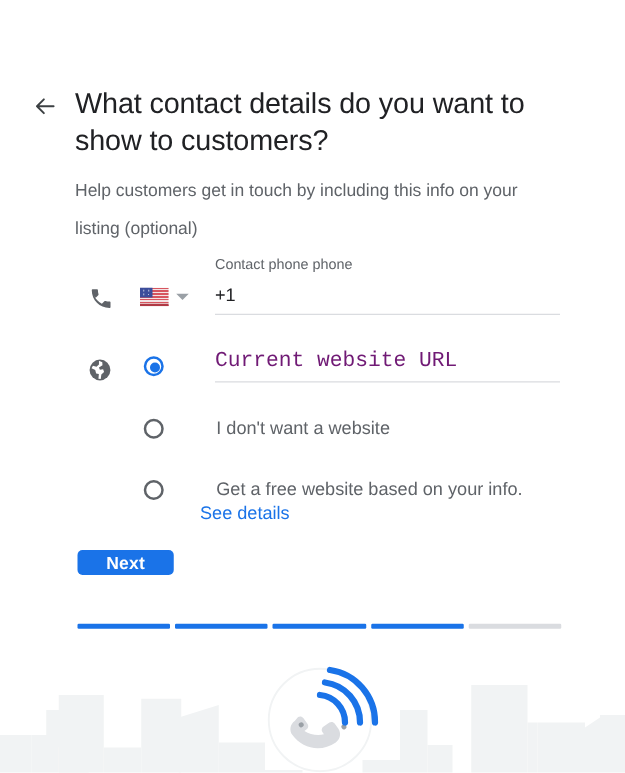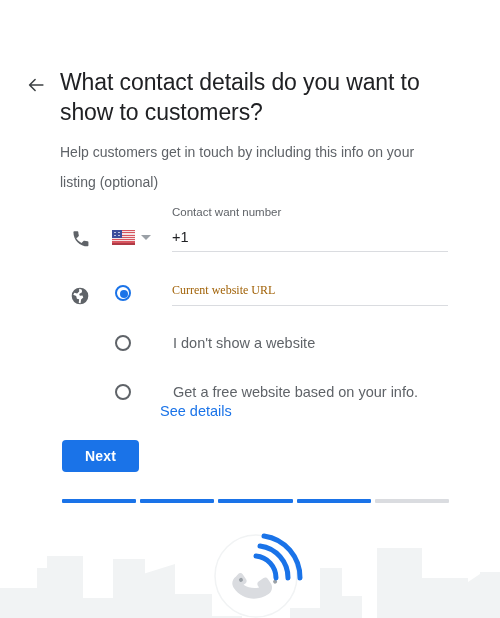--- a/index.html
+++ b/index.html
@@ -168,29 +168,29 @@
     color: #202124;
     padding-top: 8px;
     padding-bottom: 4px;
     background: transparent;
     border: none;
     outline: none;
     width: 100%;
     font-family: "Liberation Sans", sans-serif;
   }
   .field-placeholder {
-    font-size: 12px;
+    font-size: 17px;
     line-height: 20px;
-    color: #a16207;
+    color: #701a75;
     padding-bottom: 5px;
     background: transparent;
     border: none;
     outline: none;
     width: 100%;
-    font-family: Liberation Serif, serif;
+    font-family: Liberation Mono, monospace;
   }
   .field-underline {
     height: 1px;
     background: #dadce0;
     width: 100%;
   }
 
   .phone-field { top: 5px; }
 
   
@@ -272,21 +272,21 @@
     top: 4px;
     width: 276px;
   }
 
   
   .next-btn {
     position: absolute;
     left: 62px;
     top: 400px;
     width: 77px;
-    height: 32px;
+    height: 20px;
     background: #1a73e8;
     color: #ffffff;
     border: none;
     border-radius: 4px;
     font-size: 14px;
     font-weight: bold;
     font-family: "Liberation Sans", sans-serif;
     cursor: pointer;
     letter-spacing: 0.2px;
     padding: 0;
@@ -355,21 +355,21 @@
     <div class="flag-select">
       <span class="flag">
         <span class="stripes"></span>
         <span class="canton"></span>
         <span class="bottomline"></span>
       </span>
       <span class="caret"></span>
     </div>
 
     <div class="field phone-field">
-      <div class="field-label">Contact want number</div>
+      <div class="field-label">Contact phone phone</div>
       <div class="field-value">+1</div>
       <div class="field-underline"></div>
     </div>
   </div>
 
   <div class="website-block">
     <span class="lead-icon globe-lead-icon">
       <svg width="20" height="20" viewBox="0 0 24 24">
         <circle cx="12" cy="12" r="10" fill="#5f6368"></circle>
         <path d="M11 3.2v3.4L8.6 8.9 5.2 8l-1.3 2.4 3.5 1.6.9 3.3 2.6.6-.4 4.6 2.2.2.6-4.4 2.6-2.4-.9-2.6-3.1.5-.9-2.1 3.4-2.3-.2-2.9-2.2-.9z" fill="#ffffff"></path>
@@ -384,21 +384,21 @@
       <div class="url-field">
         <div class="field-placeholder">Current website URL</div>
         <div class="field-underline"></div>
       </div>
     </div>
 
     <div class="opt opt-2">
       <span class="radio">
         <span class="ring"></span>
       </span>
-      <div class="opt-label">I don't show a website</div>
+      <div class="opt-label">I don't want a website</div>
     </div>
 
     <div class="opt opt-3">
       <span class="radio">
         <span class="ring"></span>
       </span>
       <div class="opt-label">Get a free website based on your info.</div>
       <a class="opt-sublink">See details</a>
     </div>
   </div>

